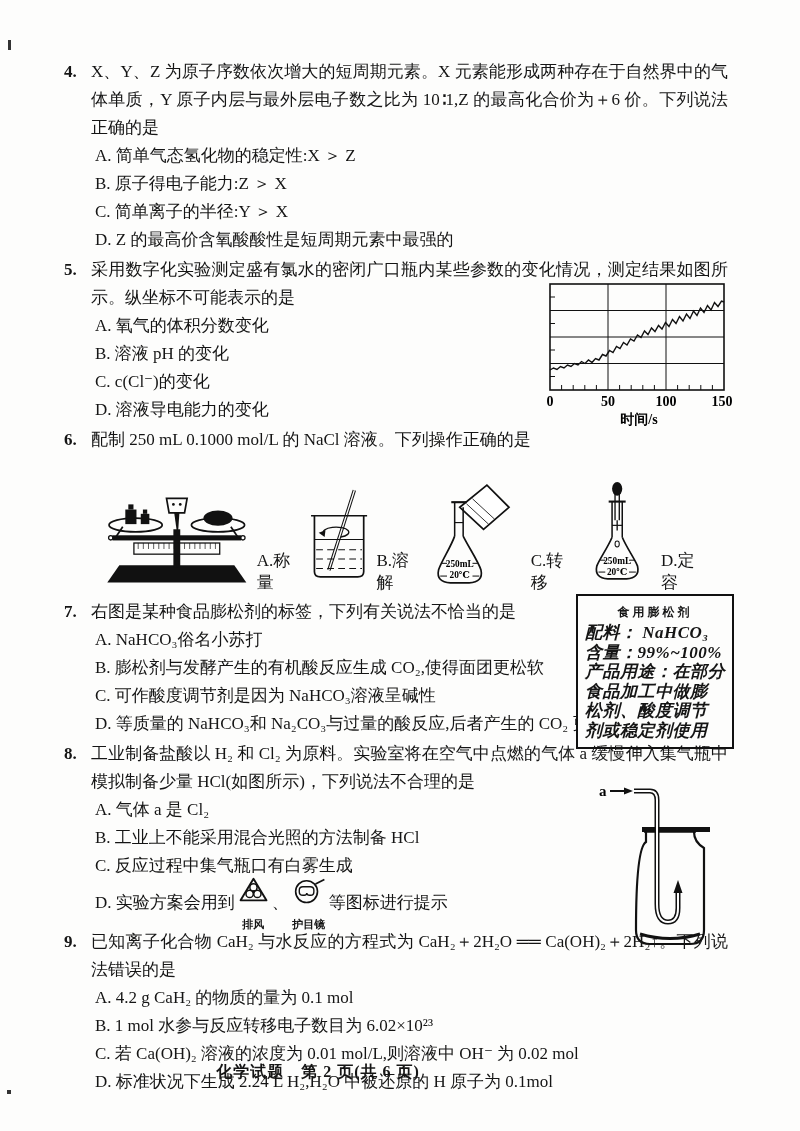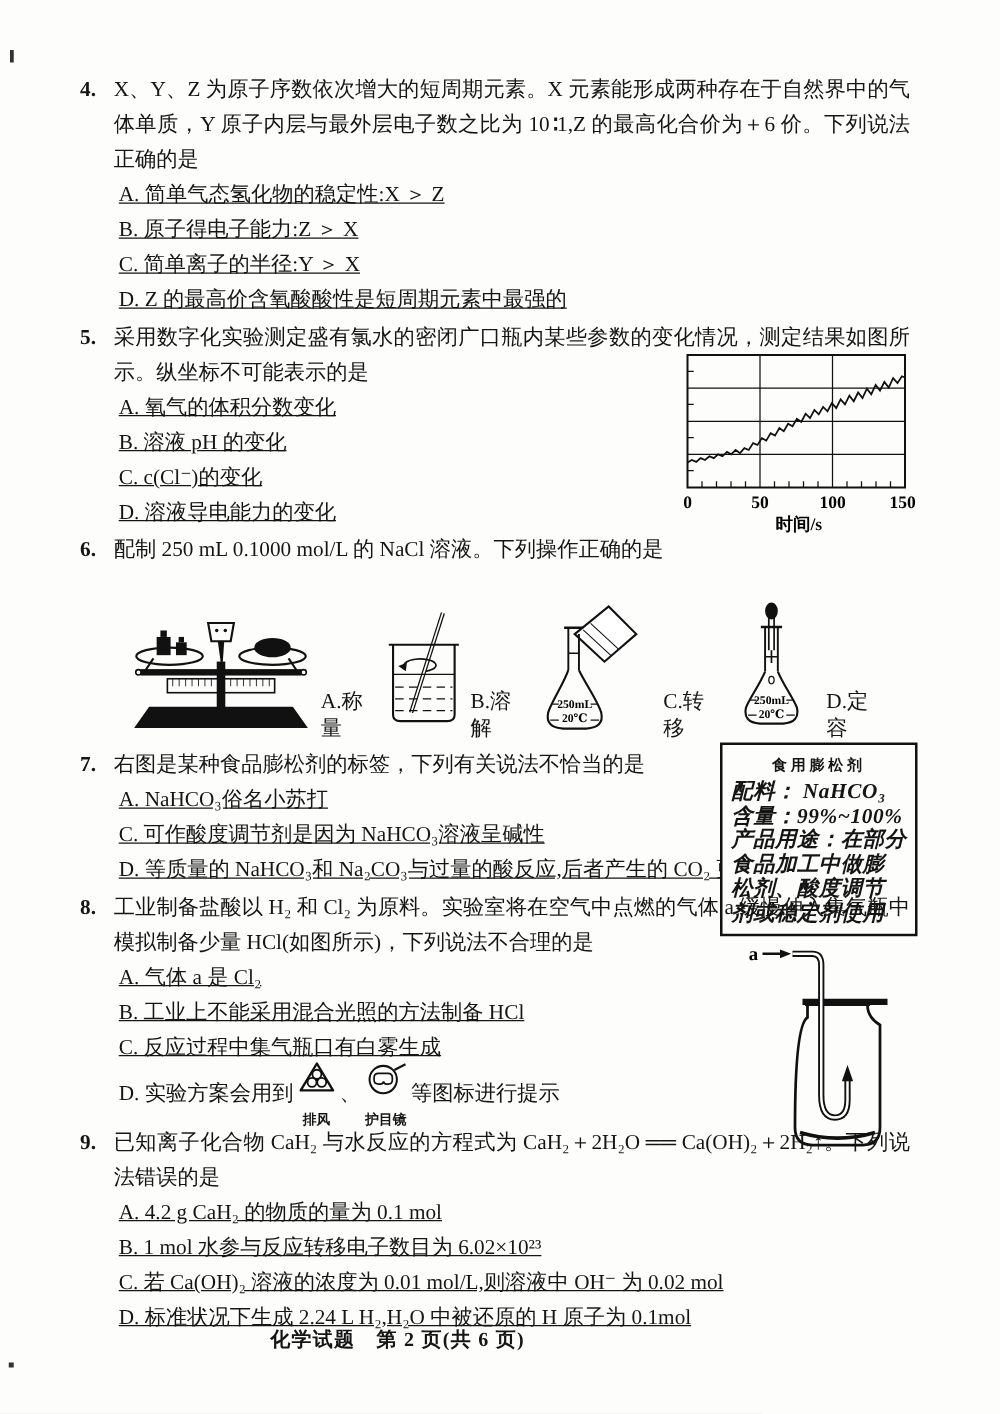--- a/index.html
+++ b/index.html
@@ -3,21 +3,21 @@
 <meta charset="utf-8">
 <style>
   html,body{margin:0;padding:0;background:#e8e8e8;}
   .page{position:relative;width:800px;height:1131px;background:#fdfdfc;overflow:hidden;
         font-family:"Liberation Serif","DejaVu Serif",serif;color:#151515;}
   .content{position:absolute;left:64px;top:58px;width:664px;}
   .q{display:flex;margin-bottom:2px;}
   .qnum{flex:none;width:27px;font-weight:700;font-size:17px;line-height:28px;}
   .qbody{flex:1;position:relative;font-size:17px;line-height:28px;}
   .stem{text-align:justify;}
-  .opt{padding-left:4px;text-decoration:underline;}
+  .opt{padding-left:4px;}
   .opt-with-pad{padding-right:168px;}
   
   .chartbox{position:absolute;right:-8px;top:22px;width:204px;}
   svg{font-family:inherit;display:block;}
   .ctick{font-size:14px;font-weight:700;}
   .clabel{font-size:14px;font-weight:700;}
   
   .figrow{display:flex;justify-content:space-between;align-items:flex-end;padding:6px 24px 2px 6px;height:142px;box-sizing:border-box;}
   .fig{display:flex;flex-direction:row;align-items:flex-end;}
   .figcap{font-size:17px;line-height:22px;margin-top:2px;}
@@ -221,20 +221,21 @@
 
         </div>
       </div>
     </div>
 
     <div class="q">
       <div class="qnum">7.</div>
       <div class="qbody">
         <div class="stem opt-with-pad">右图是某种食品膨松剂的标签，下列有关说法不恰当的是</div>
         <div class="opt opt-with-pad">A. NaHCO₃俗名小苏打</div>
+        <div class="opt opt-with-pad">B. 膨松剂与发酵产生的有机酸反应生成 CO₂,使得面团更松软</div>
         <div class="opt opt-with-pad">C. 可作酸度调节剂是因为 NaHCO₃溶液呈碱性</div>
         <div class="opt">D. 等质量的 NaHCO₃和 Na₂CO₃与过量的酸反应,后者产生的 CO₂ 更多</div>
         <div class="labelbox">
           <div class="labeltitle">食用膨松剂</div>
           <div class="labelline">配料： NaHCO₃</div>
           <div class="labelline">含量：99%~100%</div>
           <div class="labelline">产品用途：在部分</div>
           <div class="labelline">食品加工中做膨</div>
           <div class="labelline">松剂、酸度调节</div>
           <div class="labelline">剂或稳定剂使用</div>

